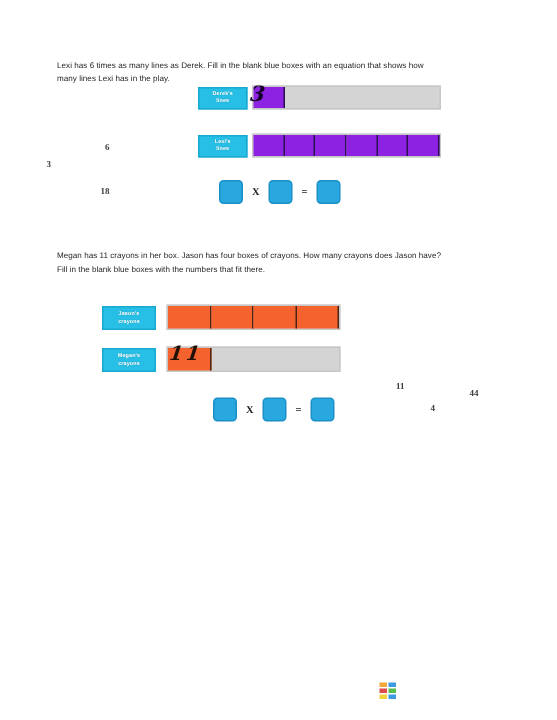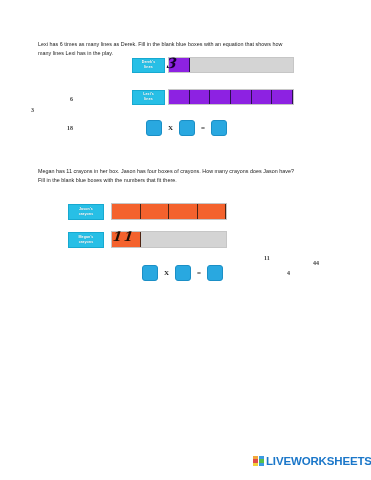--- a/index.html
+++ b/index.html
@@ -240,16 +240,15 @@
 
   <div id="footer-logo">
     <span class="logo-grid">
       <i style="background:#f2a83b"></i>
       <i style="background:#3b9ae1"></i>
       <i style="background:#e04a4a"></i>
       <i style="background:#56c04a"></i>
       <i style="background:#f2d13b"></i>
       <i style="background:#3b9ae1"></i>
     </span>
-    <span class="logo-text">LIVEWORKSHEETS</span>
   </div>
 
 </div>
 
 </body></html>

